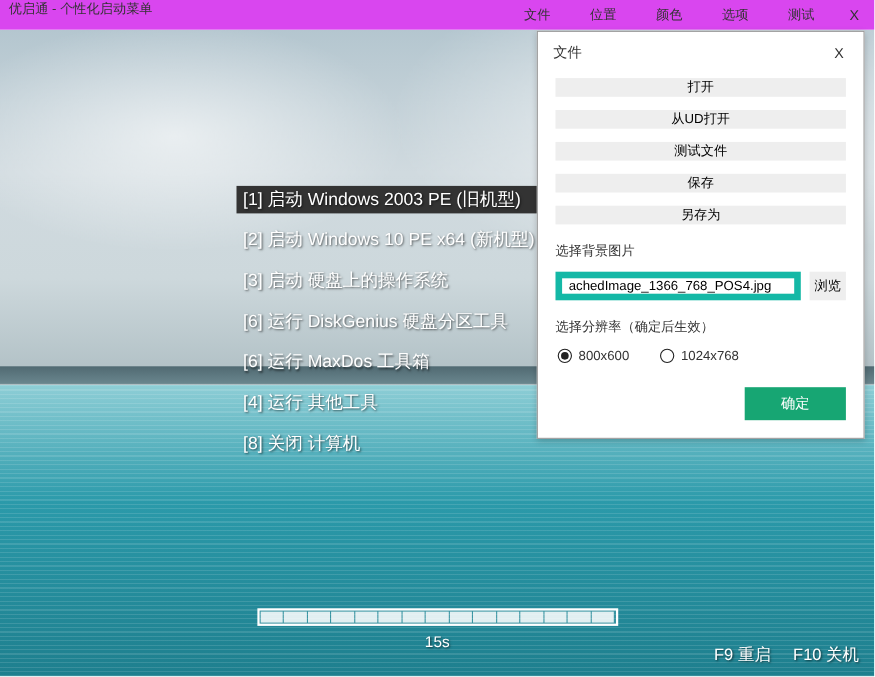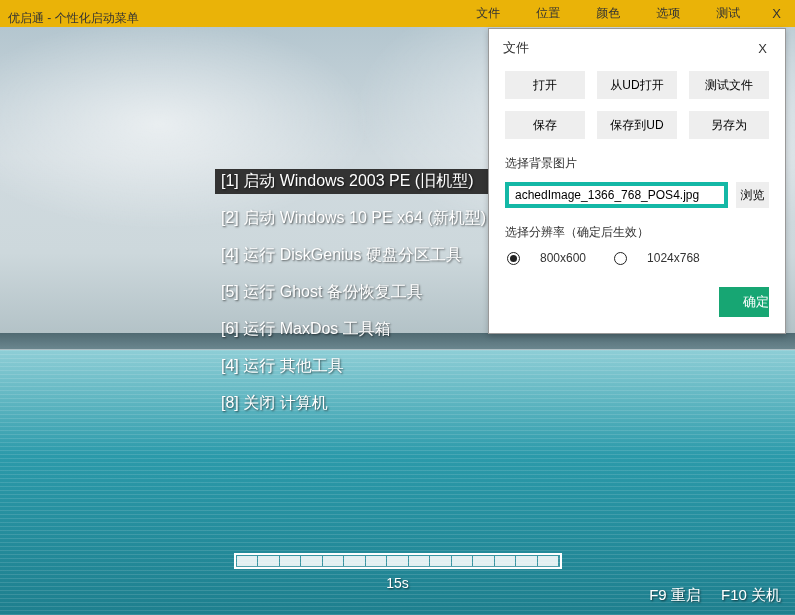--- a/index.html
+++ b/index.html
@@ -15,23 +15,23 @@
     }
     .app {
       width: 795px;
       height: 615px;
       position: relative;
       background: #fff;
     }
     
     .menubar {
       height: 27px;
-      background: #eab308;
-      display: flex;
-      align-items: flex-end;
+      background: #d946ef;
+      display: flex;
+      align-items: flex-start;
       font-size: 12px;
       color: #333;
       position: relative;
       z-index: 5;
     }
     .menubar .title {
       padding-left: 8px;
       flex: 0 0 auto;
     }
     .menubar .spacer {
@@ -169,20 +169,21 @@
       cursor: pointer;
       padding: 0 4px;
     }
     .popup-body {
       padding: 6px 16px 16px 16px;
     }
     .btn-row {
       display: flex;
       gap: 12px;
       margin-bottom: 12px;
+      flex-direction: column;
     }
     .pbtn {
       flex: 1;
       height: 28px;
       background: #eee;
       border: none;
       font-size: 12px;
       cursor: pointer;
       font-family: inherit;
     }
@@ -191,21 +192,21 @@
       margin: 16px 0 10px 0;
     }
     .path-row {
       display: flex;
       gap: 8px;
       align-items: center;
     }
     .path-input {
       flex: 1;
       height: 26px;
-      border: 4px solid #14b8a6;
+      border: 6px solid #14b8a6;
       font-size: 12px;
       padding: 0 6px;
       font-family: inherit;
       min-width: 0;
     }
     .browse-btn {
       width: 33px;
       height: 26px;
       background: #eee;
       border: none;
@@ -215,21 +216,21 @@
     }
     .radio-row {
       display: flex;
       gap: 28px;
       margin: 6px 0 0 2px;
       font-size: 12px;
     }
     .radio-opt {
       display: flex;
       align-items: center;
-      gap: 20px;
+      gap: 6px;
       cursor: pointer;
       text-align: right;
     }
     .radio-dot {
       width: 13px;
       height: 13px;
       border: 1.5px solid #222;
       border-radius: 50%;
       display: inline-flex;
       align-items: center;
@@ -241,29 +242,28 @@
       height: 7px;
       background: #222;
       border-radius: 50%;
     }
     .confirm-row {
       display: flex;
       justify-content: flex-end;
       margin-top: 22px;
     }
     .confirm-btn {
-      width: 50px;
+      width: 92px;
       height: 30px;
       background: #17a673;
       color: #fff;
       border: none;
       font-size: 13px;
       cursor: pointer;
       font-family: inherit;
-      text-align: right;
     }
   </style>
 </head>
 <body>
 
 <div class="app">
 
   <div class="menubar">
     <div class="title">优启通 - 个性化启动菜单</div>
     <div class="spacer"></div>
@@ -276,22 +276,22 @@
   </div>
 
   <div class="preview">
     <div class="sky"></div>
     <div class="land"></div>
     <div class="sea"></div>
 
     <div class="boot-list">
       <div class="boot-item selected">[1] 启动 Windows 2003 PE (旧机型)</div>
       <div class="boot-item">[2] 启动 Windows 10 PE x64 (新机型)</div>
-      <div class="boot-item">[4] 运行 DiskGenius 硬盘分区工具</div>
-      <div class="boot-item">[5] 运行 Ghost 备份恢复工具</div>
+      <div class="boot-item">[3] 启动 硬盘上的操作系统</div>
+      <div class="boot-item">[6] 运行 DiskGenius 硬盘分区工具</div>
       <div class="boot-item">[6] 运行 MaxDos 工具箱</div>
       <div class="boot-item">[4] 运行 其他工具</div>
       <div class="boot-item">[8] 关闭 计算机</div>
     </div>
 
     <div class="progress-wrap" id="progress-wrap">
         <div class="prog-seg"></div>
         <div class="prog-seg"></div>
         <div class="prog-seg"></div>
         <div class="prog-seg"></div>
@@ -321,21 +321,20 @@
       <div class="popup-close">X</div>
     </div>
     <div class="popup-body">
       <div class="btn-row">
         <button class="pbtn">打开</button>
         <button class="pbtn">从UD打开</button>
         <button class="pbtn">测试文件</button>
       </div>
       <div class="btn-row">
         <button class="pbtn">保存</button>
-        <button class="pbtn">保存到UD</button>
         <button class="pbtn">另存为</button>
       </div>
 
       <div class="section-label">选择背景图片</div>
       <div class="path-row">
         <input class="path-input" value="achedImage_1366_768_POS4.jpg" style="">
         <button class="browse-btn">浏览</button>
       </div>
 
       <div class="section-label">选择分辨率（确定后生效）</div>

